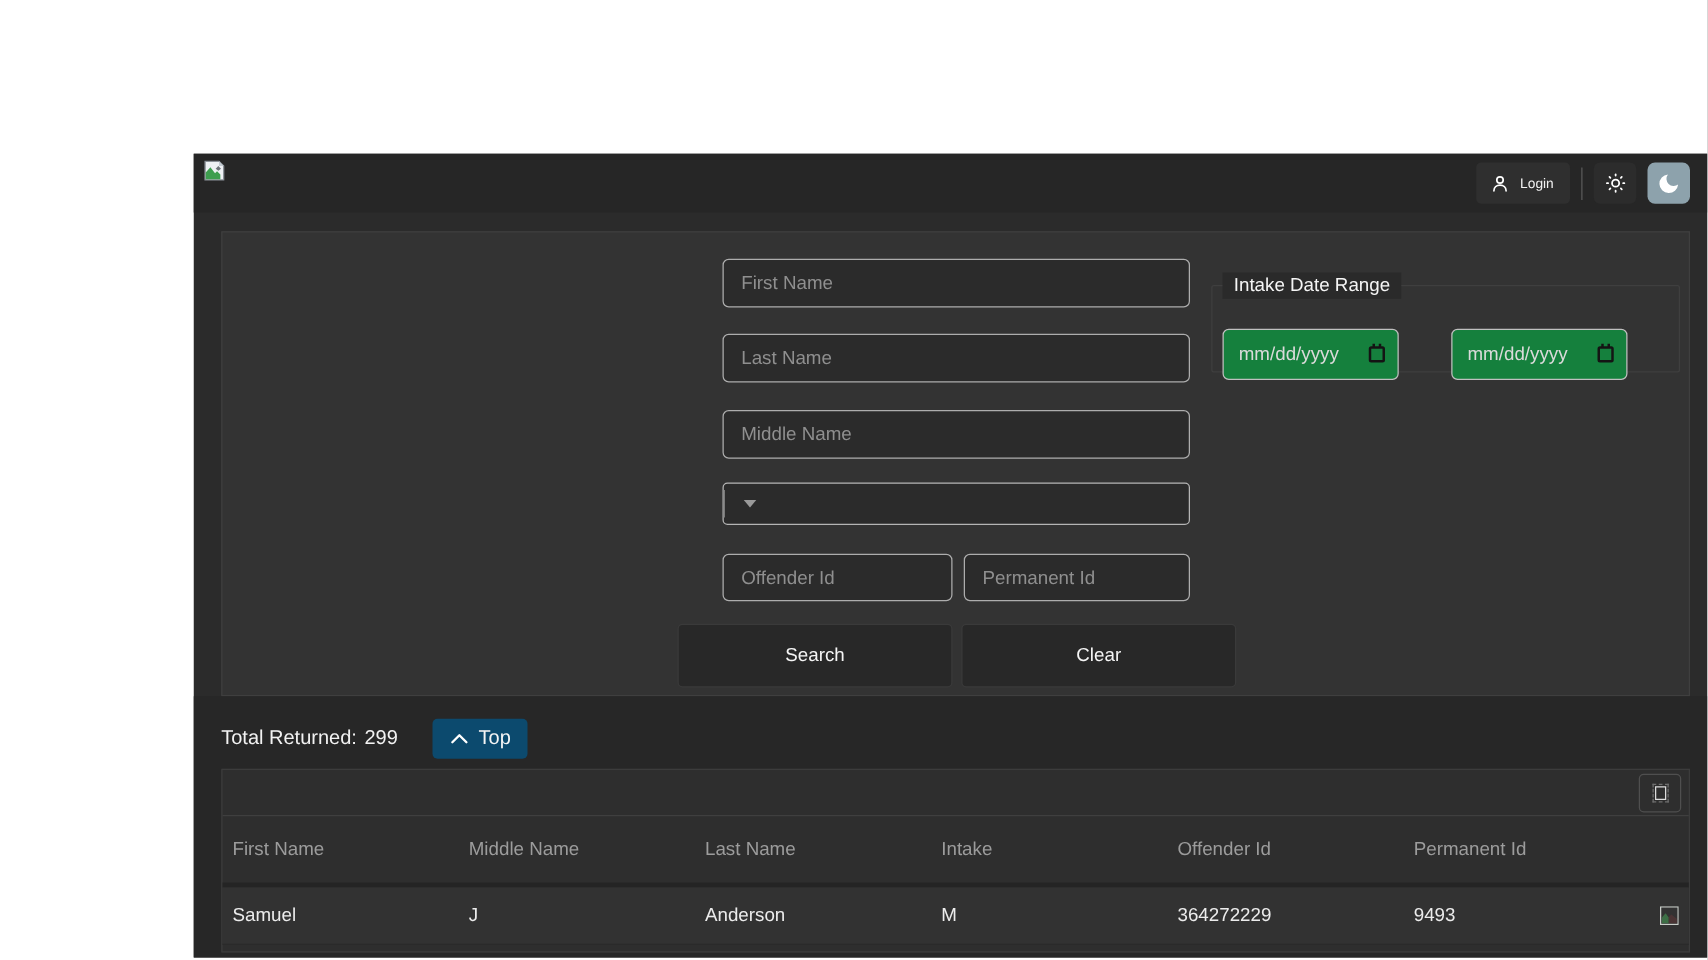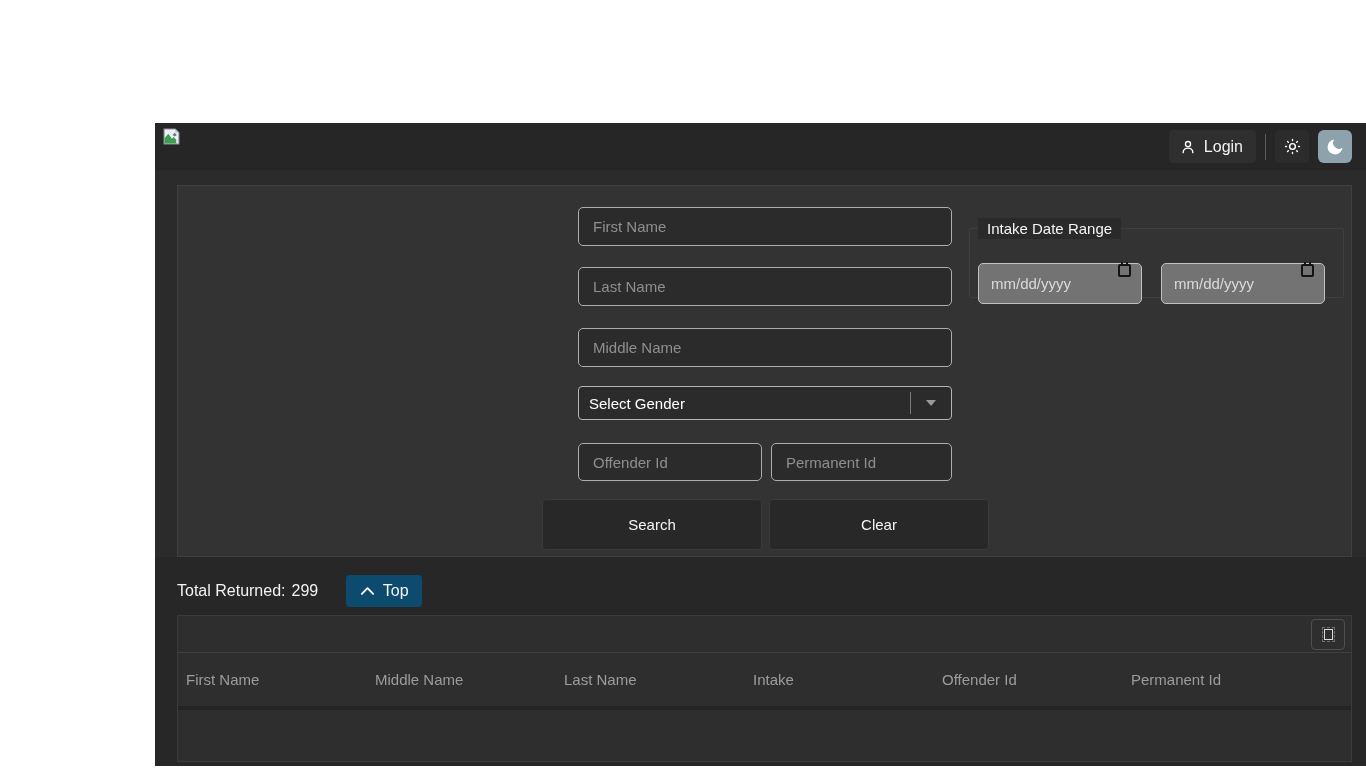--- a/index.html
+++ b/index.html
@@ -6,21 +6,21 @@
   html,body { background:#fff; }
   body { font-family:"Liberation Sans","DejaVu Sans",sans-serif; }
   .canvas { position:relative; width:1366px; height:768px; background:#ffffff; overflow:hidden; }
   .window { position:absolute; left:155px; top:123px; width:1211px; height:643px; background:#2b2b2b; }
 
   
   .app-header { position:absolute; left:0; top:0; width:100%; height:47px; background:#262626; }
   .logo { position:absolute; left:8px; top:5px; width:17px; height:17px; display:block; }
   .header-right { position:absolute; right:14px; top:0; height:47px; display:flex; align-items:center; gap:9px; }
   .login-btn { display:flex; align-items:center; gap:7px; background:#2f2f2f; border:none; border-radius:4px;
-               height:33px; padding:0 13px 0 10px; color:#f2f2f2; font-size:16px; cursor:pointer; font-family:inherit;}
+               height:33px; padding:0 13px 0 10px; color:#f2f2f2; font-size:11px; cursor:pointer; font-family:inherit;}
   .hdr-divider { width:1px; height:26px; background:#5a5a5a; }
   .icon-btn { width:34px; height:33px; display:flex; align-items:center; justify-content:center;
               background:#2c2c2c; border:none; border-radius:5px; cursor:pointer; }
   .icon-btn.active { background:#8da2ac; border-radius:6px; }
 
   
   .search-panel { position:absolute; left:22px; top:62px; width:1175px; height:372px;
                   background:#333333; border:1px solid #3f3f3f; }
   .txt-input { position:absolute; background:#2b2b2b; border:1px solid #adadad; border-radius:5px;
                color:#e8e8e8; font-size:15px; padding:0 14px; font-family:inherit; outline:none; }
@@ -36,22 +36,22 @@
                    display:flex; align-items:center; cursor:pointer; }
   .gender-select .sel-text { flex:1; color:#ffffff; font-size:15px; font-weight:500; padding:0 10px; }
   .gender-select .sel-divider { width:1px; height:22px; background:#7a7a7a; }
   .gender-select .sel-caret { width:40px; display:flex; align-items:center; justify-content:center; }
   .caret-down { width:0; height:0; border-left:5px solid transparent; border-right:5px solid transparent;
                 border-top:6px solid #9a9a9a; }
 
   .date-fieldset { position:absolute; left:791px; top:32px; width:375px; height:80px;
                    border:1px solid #3f3f3f; border-radius:2px; }
   .date-fieldset legend { margin-left:8px; padding:2px 9px; background:#2a2a2a; color:#f5f5f5; font-size:15px; }
-  .date-box { position:absolute; top:24px; width:164px; height:41px; background:#737373;
-              border:1px solid #c0c0c0; border-radius:5px; display:flex; }
+  .date-box { position:absolute; top:24px; width:141px; height:41px; background:#15803d;
+              border:1px solid #c0c0c0; border-radius:5px; display:flex; align-items:center; }
   .date-box input { flex:1; background:transparent; border:none; outline:none; color:#e0e0e0;
                     font-size:15px; padding:0 0 0 12px; width:100px; font-family:inherit;}
   .date-box input::placeholder { color:#dadada; opacity:1; }
   .date-from { left:8px; } .date-to { left:191px; }
   .cal-icon { width:13px; height:13px; border:2px solid #141414; border-radius:2px; margin-right:10px;
               position:relative; flex:none; }
   .cal-icon:before { content:""; position:absolute; left:1px; top:-4px; width:2px; height:3px; background:#141414; }
   .cal-icon:after  { content:""; position:absolute; right:1px; top:-4px; width:2px; height:3px; background:#141414; }
 
   .form-btn { position:absolute; top:313px; width:220px; height:51px; background:#282828;
@@ -124,21 +124,20 @@
         </button>
       </div>
     </header>
 
     <section class="search-panel">
       <input class="txt-input in-first" placeholder="First Name" style="">
       <input class="txt-input in-last" placeholder="Last Name" style="">
       <input class="txt-input in-middle" placeholder="Middle Name" style="">
 
       <div class="gender-select" role="combobox">
-        <span class="sel-text">Select Gender</span>
         <span class="sel-divider"></span>
         <span class="sel-caret">
             <span class="caret-down"></span>
           </span>
       </div>
 
       <input class="txt-input in-offender" placeholder="Offender Id" style="">
       <input class="txt-input in-permanent" placeholder="Permanent Id" style="">
 
       <fieldset class="date-fieldset">
@@ -181,17 +180,32 @@
         <div class="grid-cols grid-header">
           <span class="cell">First Name</span>
           <span class="cell">Middle Name</span>
           <span class="cell">Last Name</span>
           <span class="cell">Intake</span>
           <span class="cell">Offender Id</span>
           <span class="cell">Permanent Id</span>
           <span class="cell"></span>
         </div>
 
+        <div class="grid-cols grid-row">
+          <span class="cell">Samuel</span>
+          <span class="cell">J</span>
+          <span class="cell">Anderson</span>
+          <span class="cell">M</span>
+          <span class="cell">364272229</span>
+          <span class="cell">9493</span>
+          <span class="cell row-icon-cell">
+            <svg width="15" height="15" viewBox="0 0 15 15">
+              <rect x="0.5" y="0.5" width="14" height="14" fill="none" stroke="#c9cec9"></rect>
+              <path d="M1.5 13.5 V9 L4.5 5.5 L7 9 V13.5 Z" fill="#3c6e45"></path>
+              <path d="M7 13.5 V8.5 L9 6.5 L13.5 10 V13.5 Z" fill="#4a3434"></path>
+            </svg>
+          </span>
+        </div>
       </div>
     </section>
 
   </div>
 </div>
 
 </body></html>

